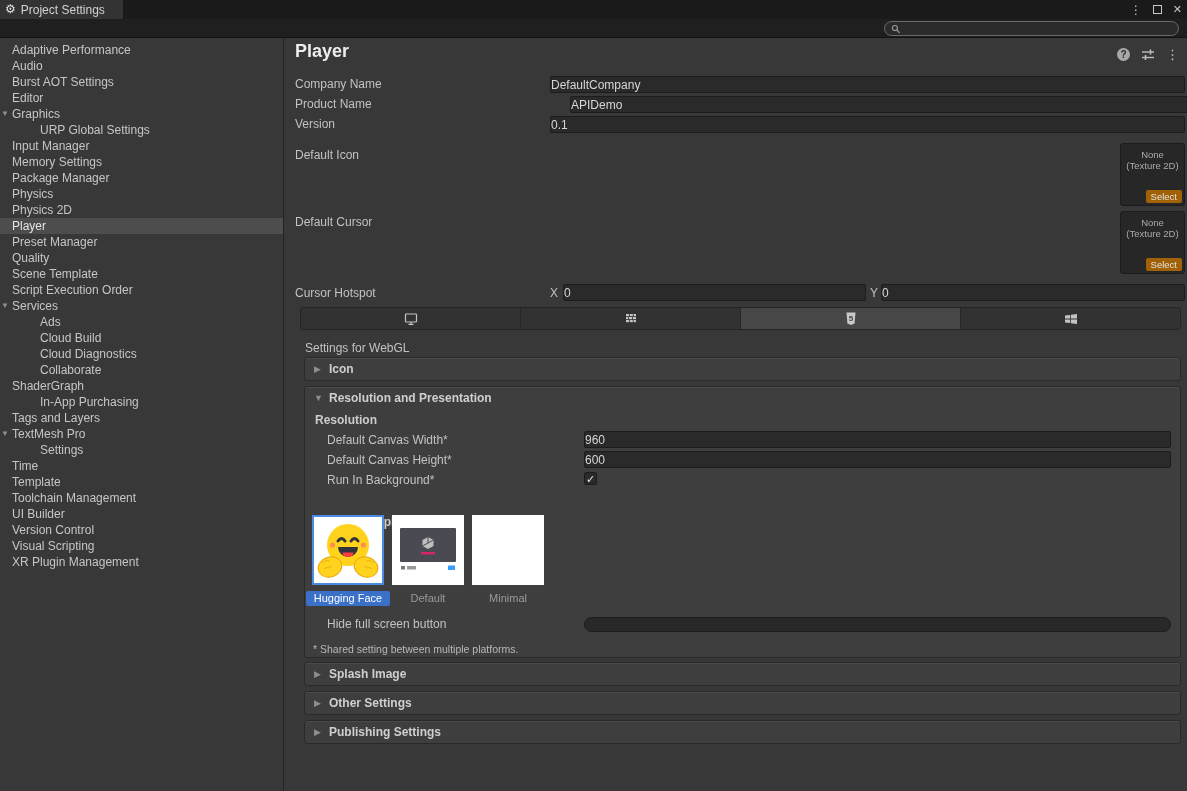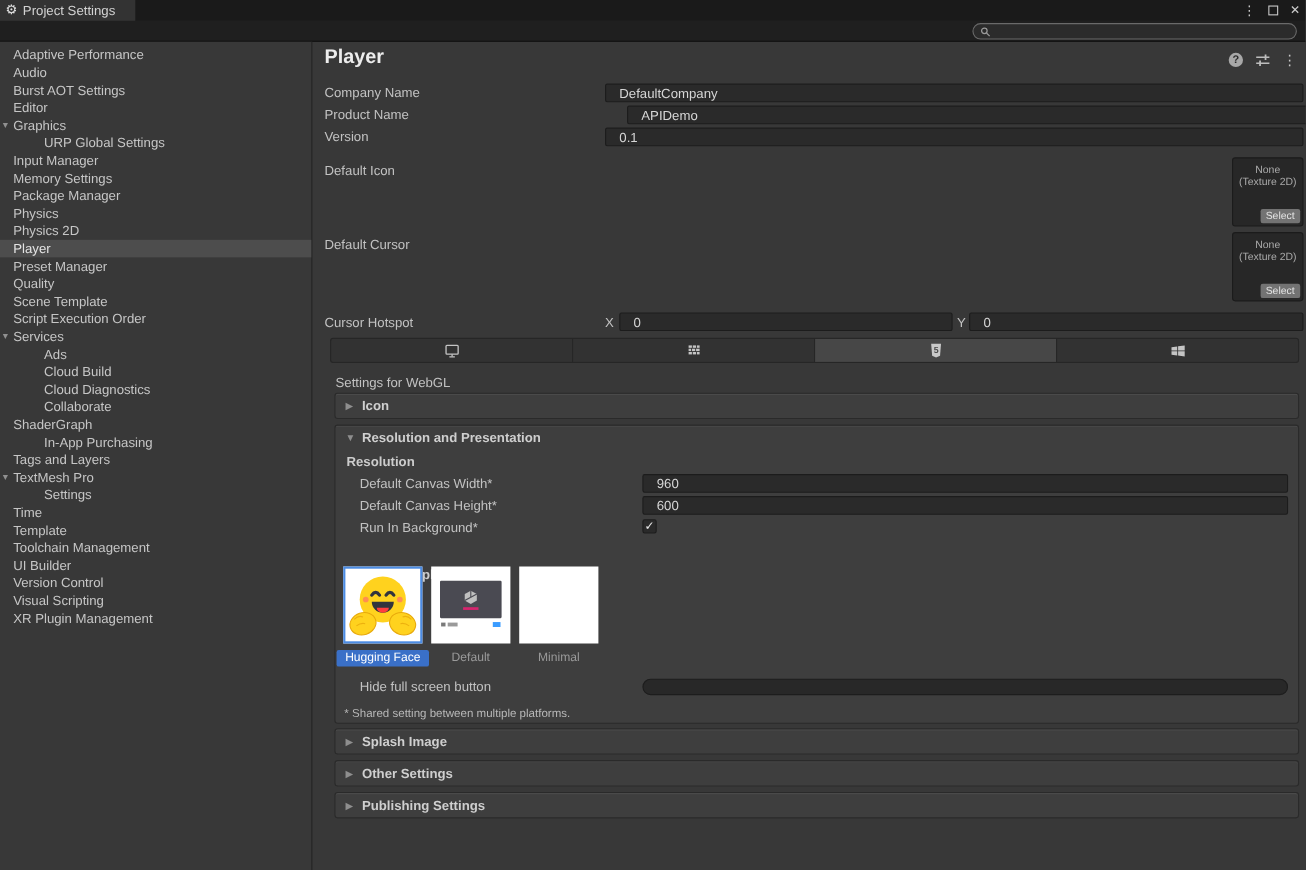--- a/index.html
+++ b/index.html
@@ -33,26 +33,26 @@
   .si .tri { position:absolute; left:1px; top:0; font-size:8px; color:#909090; line-height:16px; }
   
   .content { position:absolute; left:284px; top:38px; width:903px; bottom:0; }
   .abs { position:absolute; }
   .pg-title { font-size:18px; font-weight:700; color:#EDEDED; }
   .hdr-icons { display:flex; align-items:center; gap:11px; }
   .help-circle { width:13px; height:13px; border-radius:50%; background:#A8A8A8; color:#2b2b2b;
     font-size:10px; font-weight:700; text-align:center; line-height:13px; }
   .lbl { color:#C2C2C2; }
   .fld { background:#2A2A2A; border:1px solid #1C1C1C; border-radius:2px; height:17px;
-    color:#D6D6D6; font-size:12px; padding:0 12px; font-family:"Liberation Sans", sans-serif; outline:none; }
+    color:#D6D6D6; font-size:12px; padding:0 0; font-family:"Liberation Sans", sans-serif; outline:none; }
   input.fld { width:100%; }
   
   .texbox { background:#272727; border:1px solid #1b1b1b; border-radius:3px; text-align:center;
     font-size:9.5px; color:#ABABAB; padding-top:5px; line-height:11px; }
-  .selbtn { position:absolute; right:2px; bottom:2px; background:#737373; color:#E2E2E2;
+  .selbtn { position:absolute; right:2px; bottom:2px; background:#a16207; color:#E2E2E2;
     font-size:9.5px; height:13px; line-height:13px; padding:0 5px; border-radius:2px; }
   
   .tabbar { display:flex; background:#262626; gap:1px; border:1px solid #262626; border-radius:3px; overflow:hidden; }
   .ptab { flex:1; background:#323232; display:flex; align-items:center; justify-content:center; }
   .ptab.sel { background:#474747; }
   
   .foldbox { background:#3E3E3E; border:1px solid #2A2A2A; border-radius:3px;
     box-shadow:inset 0 1px 0 #4A4A4A; }
   .foldhdr { position:relative; height:23px; line-height:23px; padding-left:24px; font-weight:700; color:#CFCFCF; }
   .foldhdr .ftri { position:absolute; left:9px; top:0; font-size:9px; color:#8E8E8E; line-height:23px; font-weight:400; }

